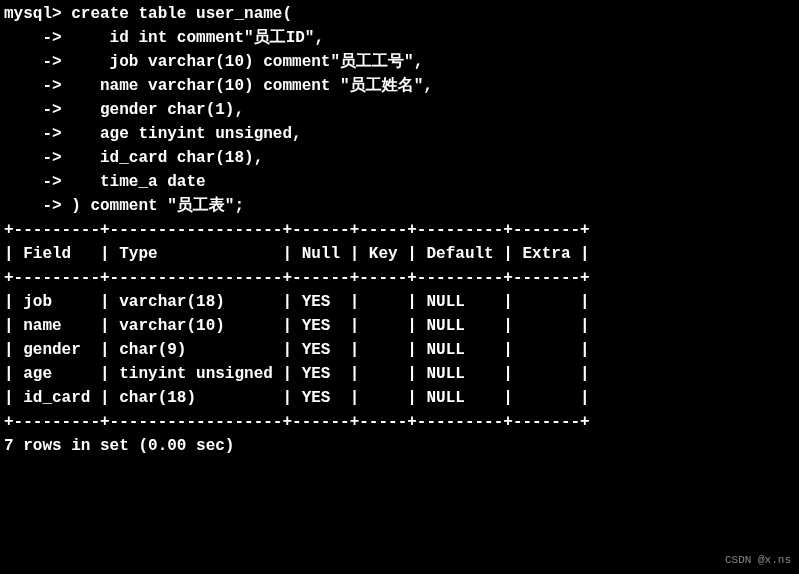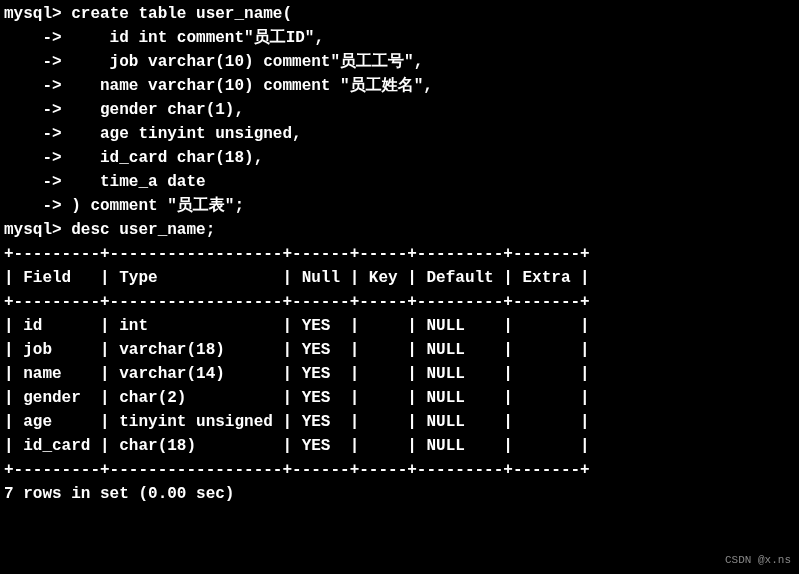--- a/index.html
+++ b/index.html
@@ -39,27 +39,25 @@
   <div class="line"><span>mysql&gt; </span><span>create table user_name(</span></div>
   <div class="line">    -&gt;     id int comment"员工ID",</div>
   <div class="line">    -&gt;     job varchar(10) comment"员工工号",</div>
   <div class="line">    -&gt;    name varchar(10) comment "员工姓名",</div>
   <div class="line">    -&gt;    gender char(1),</div>
   <div class="line">    -&gt;    age tinyint unsigned,</div>
   <div class="line">    -&gt;    id_card char(18),</div>
   <div class="line">    -&gt;    time_a date</div>
   <div class="line">    -&gt; ) comment "员工表";</div>
   <div class="line"></div>
-  <div class="line"><span>mysql&gt; </span><span>desc user_name;</span></div>
   <div class="line">+---------+------------------+------+-----+---------+-------+</div>
   <div class="line">| Field   | Type             | Null | Key | Default | Extra |</div>
   <div class="line">+---------+------------------+------+-----+---------+-------+</div>
-  <div class="line">| id      | int              | YES  |     | NULL    |       |</div>
   <div class="line">| job     | varchar(18)      | YES  |     | NULL    |       |</div>
-  <div class="line">| name    | varchar(14)      | YES  |     | NULL    |       |</div>
-  <div class="line">| gender  | char(2)          | YES  |     | NULL    |       |</div>
+  <div class="line">| name    | varchar(10)      | YES  |     | NULL    |       |</div>
+  <div class="line">| gender  | char(9)          | YES  |     | NULL    |       |</div>
   <div class="line">| age     | tinyint unsigned | YES  |     | NULL    |       |</div>
   <div class="line">| id_card | char(18)         | YES  |     | NULL    |       |</div>
   <div class="line">+---------+------------------+------+-----+---------+-------+</div>
   <div class="line">7 rows in set (0.00 sec)</div>
 </div>
 
 <div class="watermark">CSDN @x.ns</div>
 
 </body></html>

